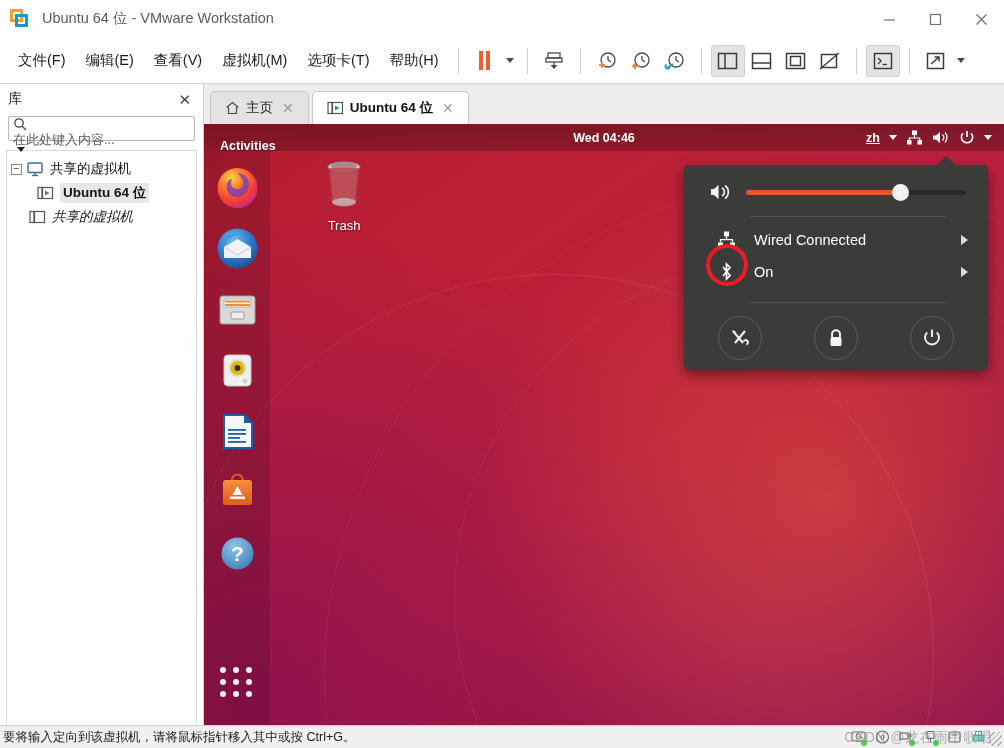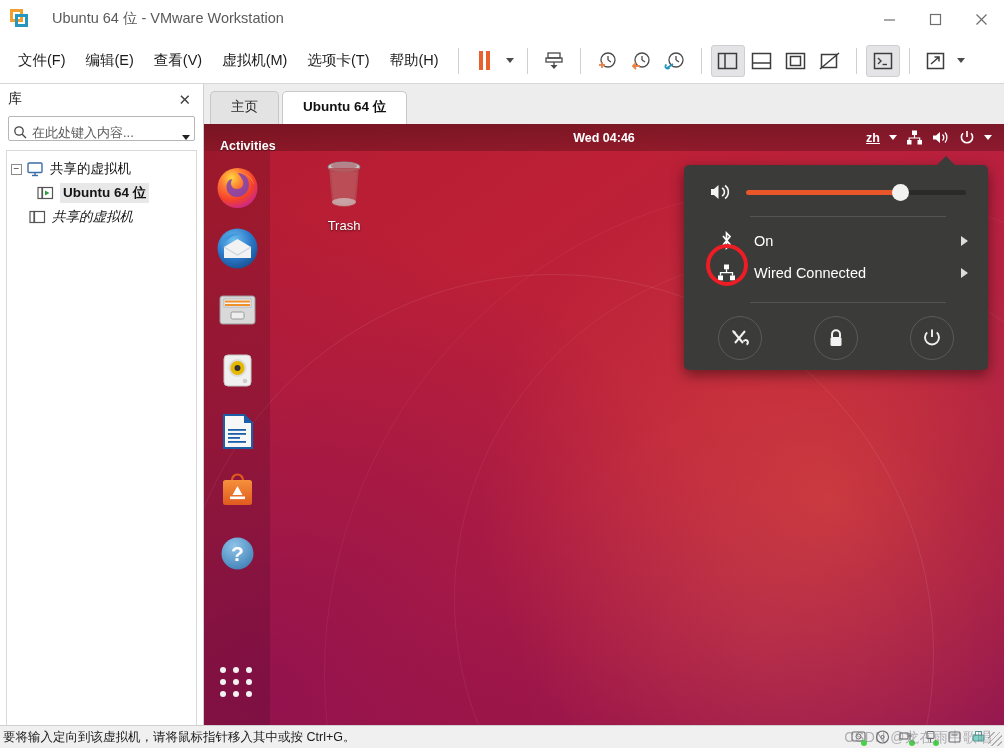--- a/index.html
+++ b/index.html
@@ -13,21 +13,21 @@
   
   .titlebar {
     position: absolute; left: 0; top: 0; width: 1004px; height: 38px;
     background: #ffffff; display: flex; align-items: center;
     border-bottom: 1px solid #ffffff;
   }
   .vm-logo { width: 20px; height: 20px; margin-left: 10px; position: relative; flex: 0 0 auto; }
   .vm-logo .sq1 { position: absolute; left: 0; top: 0; width: 13px; height: 13px; border: 3px solid #f0a030; background: #fff; }
   .vm-logo .sq2 { position: absolute; left: 5px; top: 5px; width: 13px; height: 13px; border: 3px solid #2596be; background: transparent; }
   .title-text {
-    margin-left: 22px; font-size: 14.5px; color: #5a5a5a; white-space: nowrap;
+    margin-left: 12px; font-size: 14.5px; color: #5a5a5a; white-space: nowrap;
   }
   .wincontrols { position: absolute; right: 0; top: 0; height: 38px; display: flex; }
   .wc { width: 46px; height: 38px; display: flex; align-items: center; justify-content: center; color: #6f6f6f; }
   .wc svg { display: block; }
 
   
   .menubar {
     position: absolute; left: 0; top: 38px; width: 1004px; height: 46px;
     background: #ffffff; display: flex; align-items: center;
     border-bottom: 1px solid #d6d6d6;
@@ -47,21 +47,21 @@
   
   .library {
     position: absolute; left: 0; top: 84px; width: 204px; height: 641px;
     background: #ffffff; border-right: 1px solid #cfcfcf;
   }
   .lib-head { height: 30px; display: flex; align-items: center; padding: 0 8px; }
   .lib-title { font-size: 14px; color: #1c1c1c; }
   .lib-close { margin-left: auto; color: #444; font-size: 15px; line-height: 1; padding: 2px 4px; }
   .lib-search {
     margin: 2px 8px 0 8px; height: 25px; border: 1px solid #b6b6b6; background: #fff;
-    display: flex; align-items: flex-end; padding: 0 4px; border-radius: 2px;
+    display: flex; align-items: flex-start; padding: 0 4px; border-radius: 2px; flex-direction: column;
   }
   .lib-search input {
     border: 0; outline: 0; font-size: 13px; color: #4a4a4a; flex: 1;
     font-family: "Liberation Sans", sans-serif; background: transparent; min-width: 0;
   }
   .lib-search input::placeholder { color: #5b5b5b; }
   .lib-tree { margin: 9px 6px 0 6px; border: 1px solid #d9d9d9; border-bottom: none; height: 580px; padding-top: 6px; }
   .tree-row { display: flex; align-items: center; height: 24px; font-size: 13.5px; color: #141414; padding-left: 4px; }
   .tree-row.indent { padding-left: 30px; }
   .tree-toggle {
@@ -71,23 +71,23 @@
   }
   .tree-ico { width: 17px; height: 15px; margin-right: 6px; flex: 0 0 auto; }
   .tree-label.sel { background: #e8e8e8; padding: 1px 3px; font-weight: bold; }
 
   
   .tabstrip {
     position: absolute; left: 204px; top: 84px; width: 800px; height: 40px;
     background: #ededed; display: flex; align-items: flex-end; padding-left: 6px;
   }
   .tab {
-    height: 33px; display: flex; align-items: center; gap: 6px; padding: 0 20px;
+    height: 33px; display: flex; align-items: center; gap: 6px; padding: 0 14px;
     border: 1px solid #c8c8c8; border-bottom: none; border-radius: 5px 5px 0 0;
-    background: #e3e3e3; font-size: 13.5px; color: #2b2b2b; margin-right: 3px; flex-direction: column;
+    background: #e3e3e3; font-size: 13.5px; color: #2b2b2b; margin-right: 3px;
   }
   .tab.active { background: #ffffff; color: #111; font-weight: bold; }
   .tab .tab-x { color: #9a9a9a; font-size: 14px; margin-left: 3px; }
 
   
   .vmscreen {
     position: absolute; left: 204px; top: 124px; width: 800px; height: 601px;
     overflow: hidden;
     background:
       radial-gradient(circle at 78% 62%, rgba(230,80,55,0.55) 0%, rgba(230,80,55,0) 48%),
@@ -536,38 +536,38 @@
         <span class="slider">
           <span class="fill" style="width:70%"></span>
           <span class="knob" style="left:calc(70% - 8px)"></span>
         </span>
       </div>
 
       <div class="divider"></div>
 
       <div class="menu-row">
         <span class="m-ico">
-          <svg width="13" height="19" viewBox="0 0 13 19">
-            <path d="M3 5 L10 13.5 L6.5 17 L6.5 2 L10 5.5 L3 14" fill="none" stroke="#fff" stroke-width="1.7"></path>
-          </svg>
-        </span>
-        <span class="m-label">On</span>
-        <span class="m-arrow"></span>
-      </div>
-
-      <div class="menu-row">
-        <span class="m-ico">
           <svg width="19" height="17" viewBox="0 0 19 17">
             <rect x="7" y="0.5" width="5" height="4.8" fill="#fff"></rect>
             <rect x="1" y="11.5" width="5" height="4.8" fill="#fff"></rect>
             <rect x="13" y="11.5" width="5" height="4.8" fill="#fff"></rect>
             <path d="M9.5 5.3 L9.5 8.6 M3.5 11.5 L3.5 8.6 L15.5 8.6 L15.5 11.5" fill="none" stroke="#fff" stroke-width="1.3"></path>
           </svg>
         </span>
         <span class="m-label">Wired Connected</span>
+        <span class="m-arrow"></span>
+      </div>
+
+      <div class="menu-row">
+        <span class="m-ico">
+          <svg width="13" height="19" viewBox="0 0 13 19">
+            <path d="M3 5 L10 13.5 L6.5 17 L6.5 2 L10 5.5 L3 14" fill="none" stroke="#fff" stroke-width="1.7"></path>
+          </svg>
+        </span>
+        <span class="m-label">On</span>
         <span class="m-arrow"></span>
       </div>
 
 
       <div class="annot-circle"></div>
 
       <div class="divider" style="margin-top:14px;"></div>
 
       <div class="action-row">
         <div class="circ-btn">

